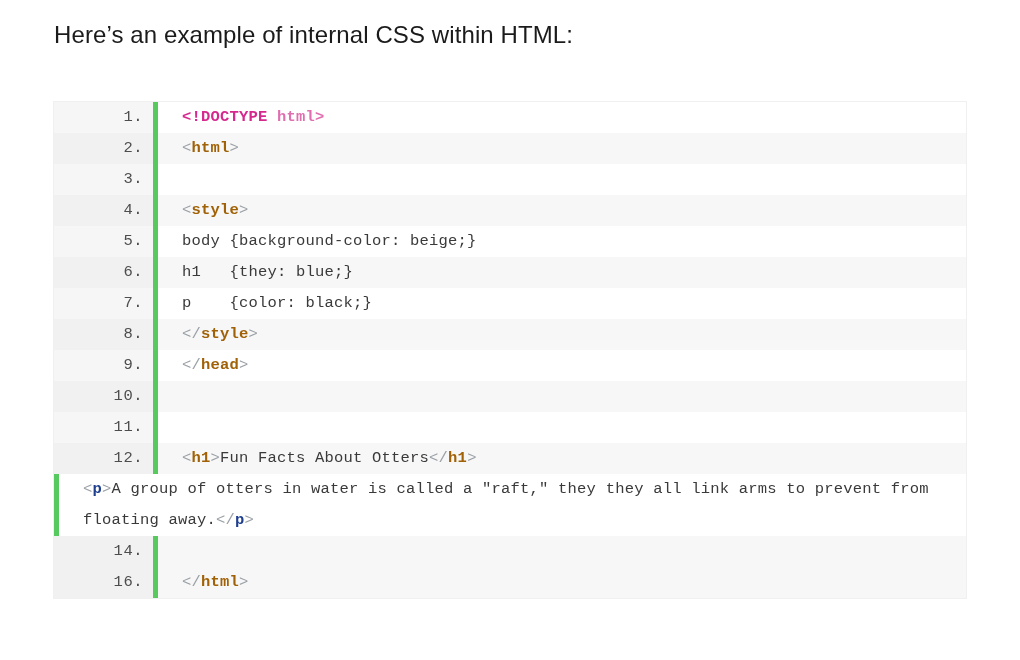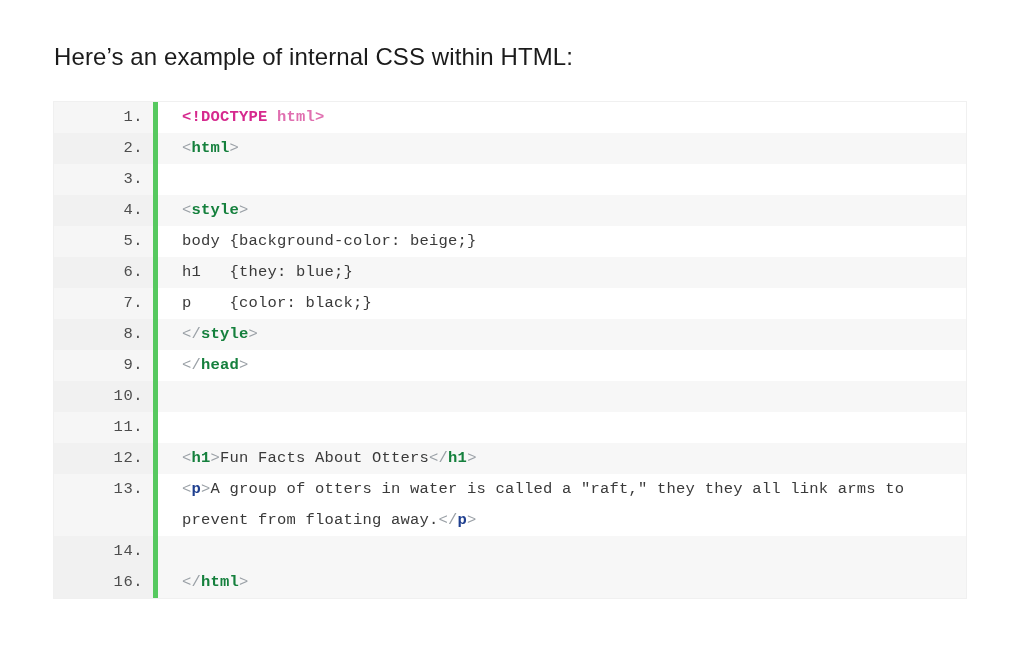--- a/index.html
+++ b/index.html
@@ -18,21 +18,21 @@
   .page {
     position: relative;
     width: 1020px;
     height: 660px;
   }
 
   
   .intro {
     position: absolute;
     left: 54px;
-    top: 40px;
+    top: 18px;
     font-family: "Liberation Sans", sans-serif;
     font-size: 24px;
     line-height: 34px;
     color: #1b1b1b;
     letter-spacing: 0.1px;
     white-space: nowrap;
   }
 
   
   .code-block {
@@ -87,21 +87,21 @@
     line-height: 31px;
     color: #3a3a3a;
     white-space: pre-wrap;
     word-break: normal;
     letter-spacing: 0.2px;
     min-height: 31px;
   }
 
   
   .tok-punct    { color: #9aa0a6; }
-  .tok-tag      { color: #15803d; font-weight: bold; }
+  .tok-tag      { color: #a16207; font-weight: bold; }
   .tok-tag-p    { color: #1f3f8f; font-weight: bold; }
   .tok-doctype  { color: #d6298e; font-weight: bold; }
   .tok-doctype-name { color: #e06fb0; font-weight: bold; }
   .tok-text     { color: #3a3a3a; text-align: center; }
   .tok-plain    { color: #3a3a3a; }
 </style>
 </head>
 <body>
 
 <div class="page">
@@ -162,21 +162,20 @@
           <div class="gutter">11.</div>
           <div class="greenbar"></div>
           <div class="code-cell">&nbsp;</div>
         </div>
         <div class="code-row alt">
           <div class="gutter">12.</div>
           <div class="greenbar"></div>
           <div class="code-cell"><span class="tok-punct">&lt;</span><span class="tok-tag">h1</span><span class="tok-punct">&gt;</span><span class="tok-text">Fun Facts About Otters</span><span class="tok-punct">&lt;/</span><span class="tok-tag">h1</span><span class="tok-punct">&gt;</span></div>
         </div>
         <div class="code-row">
-          <div class="gutter">13.</div>
           <div class="greenbar"></div>
           <div class="code-cell"><span class="tok-punct">&lt;</span><span class="tok-tag-p">p</span><span class="tok-punct">&gt;</span><span class="tok-text">A group of otters in water is called a "raft," they they all link arms to prevent from floating away.</span><span class="tok-punct">&lt;/</span><span class="tok-tag-p">p</span><span class="tok-punct">&gt;</span></div>
         </div>
         <div class="code-row alt">
           <div class="gutter">14.</div>
           <div class="greenbar"></div>
           <div class="code-cell">&nbsp;</div>
         </div>
         <div class="code-row alt">
           <div class="gutter">16.</div>

